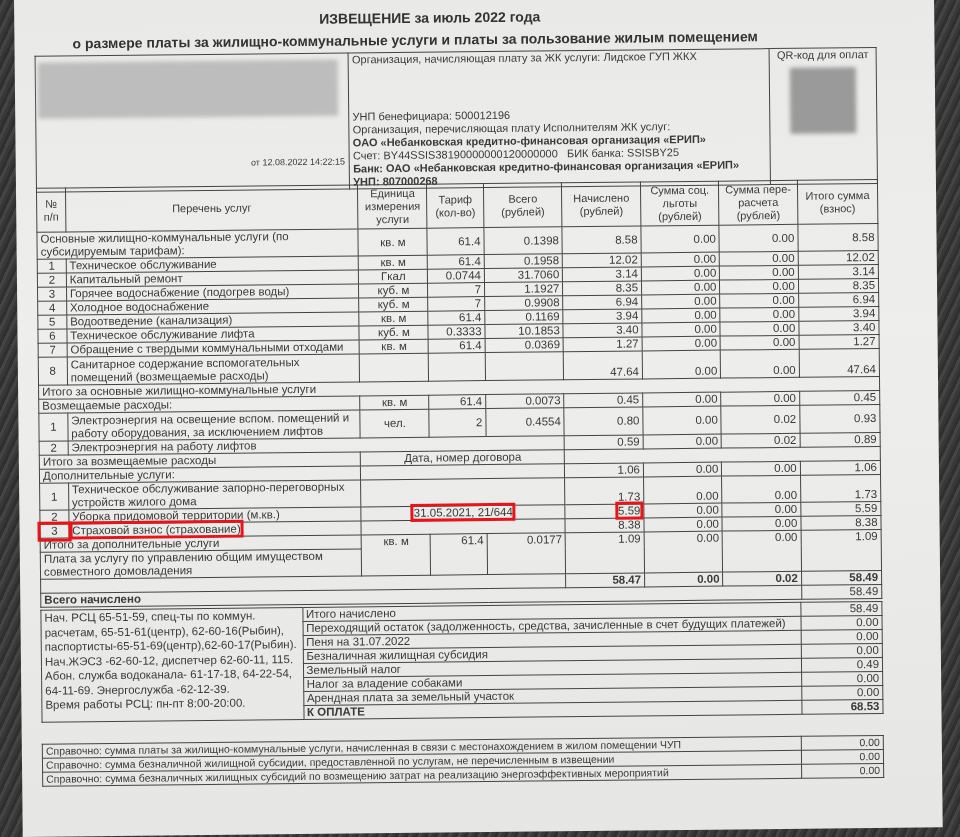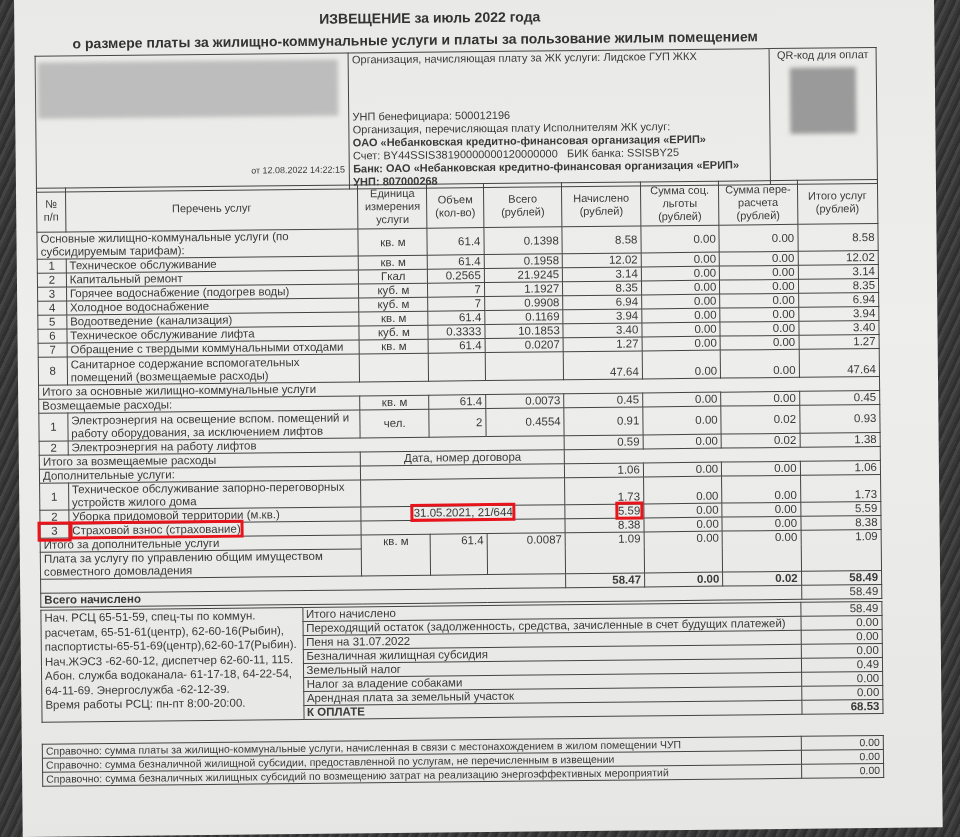--- a/index.html
+++ b/index.html
@@ -31,21 +31,21 @@
 
 <div class="paper">
   <div class="title1">ИЗВЕЩЕНИЕ за июль 2022 года</div>
   <div class="title2">о размере платы за  жилищно-коммунальные услуги и платы за пользование жилым помещением</div>
 
   <table class="hdr">
     <tbody>
         <tr style="height:130px">
       <td style="width:308px;position:relative">
         <div class="blur" style="position:absolute;left:2px;top:6px;width:300px;height:56px"></div>
-        <div style="position:absolute;right:4px;bottom:12px;font-size:9px">от 12.08.2022 14:22:15</div>
+        <div style="position:absolute;right:4px;bottom:20px;font-size:9px">от 12.08.2022 14:22:15</div>
       </td>
       <td style="width:415px">
         <div>Организация, начисляющая плату за ЖК услуги:  Лидское ГУП ЖКХ</div>
         <div style="height:44px"></div>
         <div>УНП бенефициара: 500012196</div>
         <div>Организация, перечисляющая плату Исполнителям ЖК услуг:</div>
         <div class="bold">ОАО «Небанковская кредитно-финансовая организация «ЕРИП»</div>
         <div><span>Счет: BY44SSIS38190000000120000000</span>&nbsp;&nbsp;&nbsp;<span>БИК банка: SSISBY25</span></div>
         <div class="bold">Банк: ОАО «Небанковская кредитно-финансовая организация «ЕРИП» УНП: 807000268</div>
       </td>
@@ -56,26 +56,26 @@
     </tr>
   </tbody>
     </table>
 
   <table class="main">
     <tbody>
         <tr style="height:44px">
       <th style="width:22px">№ п/п</th>
       <th style="width:290px">Перечень услуг</th>
       <th style="width:62px">Единица измерения услуги</th>
-      <th style="width:50px">Объем (кол-во)</th>
+      <th style="width:50px">Тариф (кол-во)</th>
       <th style="width:72px">Всего (рублей)</th>
       <th style="width:72px">Начислено (рублей)</th>
       <th style="width:72px">Сумма соц. льготы (рублей)</th>
       <th style="width:72px">Сумма пере-расчета (рублей)</th>
-      <th style="width:74px">Итого услуг (рублей)</th>
+      <th style="width:74px">Итого сумма (взнос)</th>
     </tr>
 
     <tr>
       <td colspan="2">Основные жилищно-коммунальные услуги (по субсидируемым тарифам):</td>
       <td class="ctr">кв. м</td>
       <td class="num">61.4</td>
       <td class="num">0.1398</td>
       <td class="num">8.58</td>
       <td class="num">0.00</td>
       <td class="num">0.00</td>
@@ -89,22 +89,22 @@
       <td class="num">0.1958</td>
       <td class="num">12.02</td>
       <td class="num">0.00</td>
       <td class="num">0.00</td>
       <td class="num">12.02</td>
     </tr>
     <tr>
       <td class="ctr">2</td>
       <td>Капитальный ремонт</td>
       <td class="ctr">Гкал</td>
-      <td class="num">0.2565</td>
-      <td class="num">21.9245</td>
+      <td class="num">0.0744</td>
+      <td class="num">31.7060</td>
       <td class="num">3.14</td>
       <td class="num">0.00</td>
       <td class="num">0.00</td>
       <td class="num">3.14</td>
     </tr>
     <tr>
       <td class="ctr">3</td>
       <td>Горячее водоснабжение (подогрев воды)</td>
       <td class="ctr">куб. м</td>
       <td class="num">7</td>
@@ -145,21 +145,21 @@
       <td class="num">3.40</td>
       <td class="num">0.00</td>
       <td class="num">0.00</td>
       <td class="num">3.40</td>
     </tr>
     <tr>
       <td class="ctr">7</td>
       <td>Обращение с твердыми коммунальными отходами</td>
       <td class="ctr">кв. м</td>
       <td class="num">61.4</td>
-      <td class="num">0.0207</td>
+      <td class="num">0.0369</td>
       <td class="num">1.27</td>
       <td class="num">0.00</td>
       <td class="num">0.00</td>
       <td class="num">1.27</td>
     </tr>
     <tr style="height:28px">
       <td class="ctr">8</td>
       <td>Санитарное содержание вспомогательных помещений (возмещаемые расходы)</td>
       <td></td>
           <td></td>
@@ -181,32 +181,32 @@
       <td class="num">0.00</td>
       <td class="num">0.00</td>
       <td class="num">0.45</td>
     </tr>
     <tr style="height:28px">
       <td class="ctr">1</td>
       <td>Электроэнергия на освещение вспом. помещений и работу оборудования, за исключением лифтов</td>
       <td class="ctr">чел.</td>
       <td class="num">2</td>
       <td class="num">0.4554</td>
-      <td class="num">0.91</td>
+      <td class="num">0.80</td>
       <td class="num">0.00</td>
       <td class="num">0.02</td>
       <td class="num">0.93</td>
     </tr>
     <tr>
       <td class="ctr">2</td>
       <td colspan="4">Электроэнергия на работу лифтов</td>
       <td class="num">0.59</td>
       <td class="num">0.00</td>
       <td class="num">0.02</td>
-      <td class="num">1.38</td>
+      <td class="num">0.89</td>
     </tr>
     <tr>
       <td colspan="2">Итого за возмещаемые расходы</td>
       <td colspan="3" class="ctr">Дата, номер договора</td>
       <td colspan="4"></td>
     </tr>
     <tr>
       <td colspan="2">Дополнительные услуги:</td>
       <td colspan="3"></td>
       <td class="num">1.06</td>
@@ -238,21 +238,21 @@
       <td colspan="3"></td>
       <td class="num">8.38</td>
       <td class="num">0.00</td>
       <td class="num">0.00</td>
       <td class="num">8.38</td>
     </tr>
     <tr>
       <td colspan="2">Итого за дополнительные услуги</td>
       <td class="ctr" rowspan="2" style="vertical-align:top">кв. м</td>
       <td class="num" rowspan="2" style="vertical-align:top">61.4</td>
-      <td class="num" rowspan="2" style="vertical-align:top">0.0087</td>
+      <td class="num" rowspan="2" style="vertical-align:top">0.0177</td>
       <td class="num" rowspan="2" style="vertical-align:top">1.09</td>
       <td class="num" rowspan="2" style="vertical-align:top">0.00</td>
       <td class="num" rowspan="2" style="vertical-align:top">0.00</td>
       <td class="num" rowspan="2" style="vertical-align:top">1.09</td>
     </tr>
     <tr style="height:26px">
       <td colspan="2">Плата за услугу по управлению общим имуществом совместного домовладения</td>
     </tr>
     <tr>
       <td colspan="5"></td>

